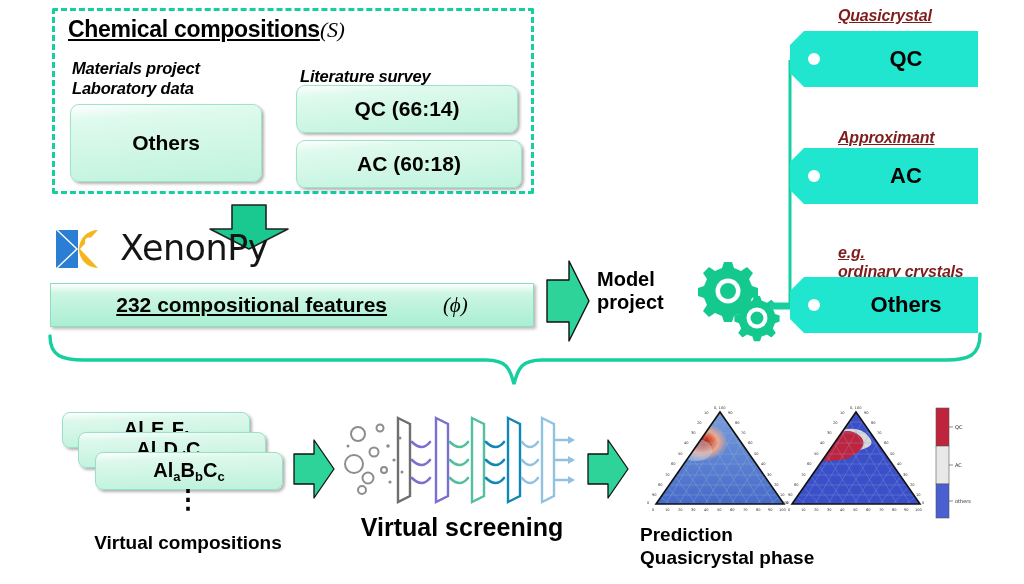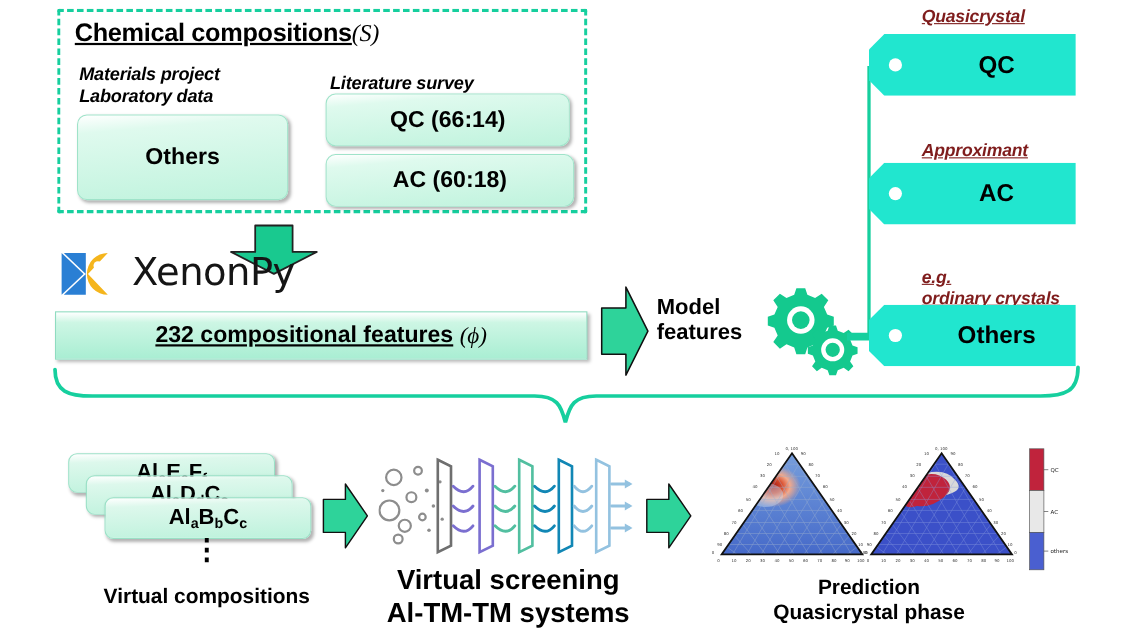--- a/index.html
+++ b/index.html
@@ -63,21 +63,21 @@
     margin-left: 16px;
   }
 
   
   .features-bar {
     left: 50px; top: 283px; width: 484px; height: 44px;
     background: linear-gradient(180deg, #ffffff 0%, #cdf6e4 22%, #a9eed3 100%);
     border: 1px solid #8fdcc0;
     box-shadow: 2px 2px 3px rgba(0,0,0,0.28);
     display: flex; align-items: center; justify-content: center;
-    font-size: 21px; font-weight: bold; color: #000;
+    font-size: 21px; font-weight: bold; color: #000; gap: 25px;
   }
   .features-bar .u { text-decoration: underline; text-underline-offset: 2px; }
   .features-bar .it { font-style: italic; font-weight: normal;
                       font-family: "Liberation Serif", serif; font-size: 21px; }
 
   
   .right-arrow-1 { left: 545px; top: 258px; width: 46px; height: 86px; }
   .mt-text {
     left: 597px; top: 268px;
     font-size: 20px; font-weight: bold; color: #000; line-height: 1.14;
@@ -142,21 +142,21 @@
     left: 340px; top: 512px; width: 244px; text-align: center;
     font-size: 25px; font-weight: bold; color: #000; line-height: 1.2;
   }
 
   
   .tern { width: 148px; height: 118px; }
   .tern-a { left: 646px; top: 400px; }
   .tern-b { left: 782px; top: 400px; }
   .cbar { left: 930px; top: 404px; width: 62px; height: 118px; }
   .cap-pred {
-    left: 640px; top: 524px; width: 300px; text-align: center;
+    left: 640px; top: 524px; width: 300px; 
     font-size: 19px; font-weight: bold; color: #000; line-height: 1.2;
   }
 </style>
 </head>
 <body>
 
 <div id="stage">
 
   <div class="abs dashed-box"></div>
 
@@ -193,21 +193,21 @@
 
   <div class="abs features-bar">
     <span class="u">232 compositional features</span>&nbsp;<span class="it">(ϕ)</span>
   </div>
 
   <svg class="abs right-arrow-1" viewBox="0 0 46 86">
     <path d="M2,22 L24,22 L24,3 L44,43 L24,83 L24,64 L2,64 Z" fill="#2ed39a" stroke="#111" stroke-width="1.4" stroke-linejoin="round"></path>
   </svg>
   <div class="abs mt-text">
     <div>Model</div>
-    <div>features</div>
+    <div>project</div>
   </div>
   <svg class="abs gears" viewBox="0 0 92 86">
     <g fill="#14c98e">
       <path d="M34,4 l8,0 l2,6 l7,3 l6,-4 l6,6 l-4,6 l3,7 l6,2 l0,8 l-6,2 l-3,7 l4,6 l-6,6 l-6,-4 l-7,3 l-2,6 l-8,0 l-2,-6 l-7,-3 l-6,4 l-6,-6 l4,-6 l-3,-7 l-6,-2 l0,-8 l6,-2 l3,-7 l-4,-6 l6,-6 l6,4 l7,-3 Z"></path>
       <path d="M64,38 l6,0 l1.6,4.6 l5.4,2.2 l4.4,-3 l4.4,4.4 l-3,4.4 l2.2,5.4 l4.6,1.6 l0,6 l-4.6,1.6 l-2.2,5.4 l3,4.4 l-4.4,4.4 l-4.4,-3 l-5.4,2.2 l-1.6,4.6 l-6,0 l-1.6,-4.6 l-5.4,-2.2 l-4.4,3 l-4.4,-4.4 l3,-4.4 l-2.2,-5.4 l-4.6,-1.6 l0,-6 l4.6,-1.6 l2.2,-5.4 l-3,-4.4 l4.4,-4.4 l4.4,3 l5.4,-2.2 Z"></path>
     </g>
     <circle cx="38" cy="33" r="12.5" fill="#ffffff"></circle>
     <circle cx="38" cy="33" r="8" fill="#14c98e"></circle>
     <circle cx="67" cy="60" r="10.5" fill="#ffffff"></circle>
     <circle cx="67" cy="60" r="6.5" fill="#14c98e"></circle>
@@ -331,21 +331,20 @@
       </g>
     </g>
     <g fill="#93c2e0">
       <path d="M224,24 L231,28 L224,32 Z"></path>
       <path d="M224,44 L231,48 L224,52 Z"></path>
       <path d="M224,64 L231,68 L224,72 Z"></path>
     </g>
   </svg>
   <div class="abs cap-screen">
     <div>Virtual screening</div>
-    <div>Al-TM-TM systems</div>
   </div>
 
   <svg class="abs tern tern-a" viewBox="0 0 148 118">
     <defs>
       <clipPath id="triA">
           <path d="M74,12 L138,104 L10,104 Z"></path>
         </clipPath>
       <radialGradient id="hotA" cx="50%" cy="50%" r="50%">
         <stop offset="0%" stop-color="#9e1414"></stop>
         <stop offset="34%" stop-color="#d84a2a"></stop>

